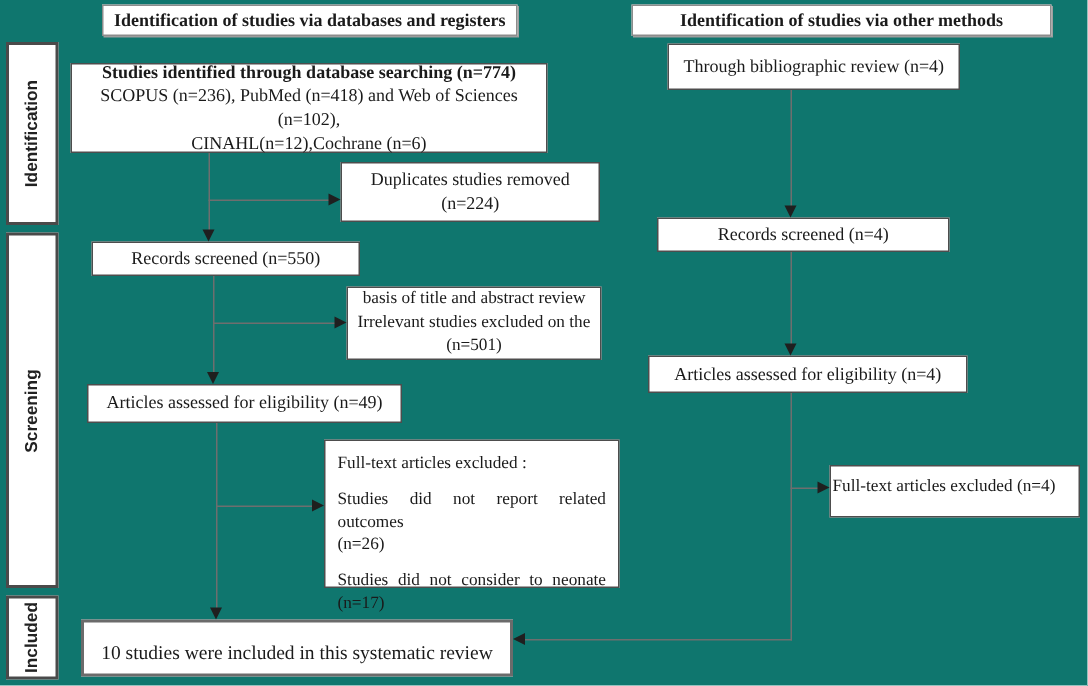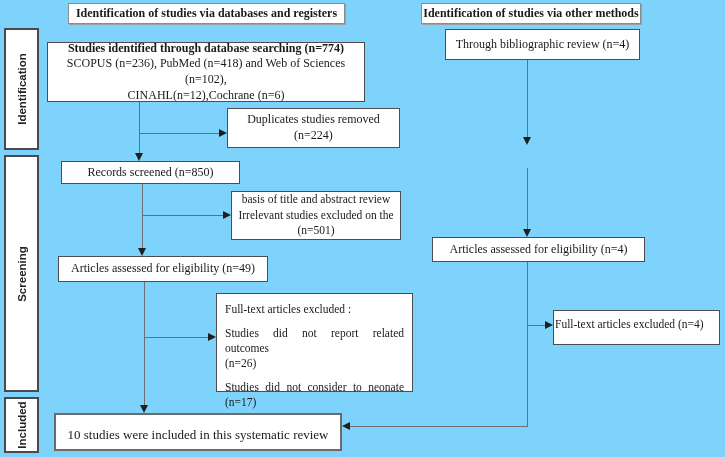--- a/index.html
+++ b/index.html
@@ -1,21 +1,21 @@
 <!DOCTYPE html>
 <html><head>
 <meta charset="utf-8">
 <style>
   * { margin: 0; padding: 0; box-sizing: border-box; }
   html, body { background: #ffffff; }
   .canvas {
     position: relative;
     width: 725px;
     height: 457px;
-    background: #7dd3fc;
+    background: #0f766e;
     font-family: "Liberation Serif", serif;
     color: #1a1a1a;
     overflow: hidden;
   }
   .box {
     position: absolute;
     background: #ffffff;
     border: 1px solid #4d4d4d;
     display: flex;
     align-items: center;
@@ -86,21 +86,21 @@
     border-bottom: 4px solid transparent;
     border-right: 8px solid #1f1f1f;
   }
 </style>
 </head>
 <body>
 
 <div class="canvas">
 
   <div class="header-box" style="left:68px; top:3px; width:277px; height:21px;">Identification of studies via databases and registers</div>
-  <div class="header-box" style="left:421px; top:3px; width:220px; height:21px;">Identification of studies via other methods</div>
+  <div class="header-box" style="left:421px; top:3px; width:280px; height:21px;">Identification of studies via other methods</div>
 
   <div class="side-box" style="top:28px; height:122px;">
     <span class="side-label">Identification</span>
   </div>
   <div class="side-box" style="top:155px; height:237px;">
     <span class="side-label">Screening</span>
   </div>
   <div class="side-box" style="top:397px; height:56px;">
     <span class="side-label">Included</span>
   </div>
@@ -109,21 +109,21 @@
     <div class="bold-line">Studies identified through database searching (n=774)</div>
     <div>SCOPUS (n=236), PubMed (n=418) and Web of Sciences (n=102),</div>
     <div>CINAHL(n=12),Cochrane (n=6)</div>
   </div>
 
   <div class="box col" style="left:227px; top:108px; width:173px; height:40px;">
     <div>Duplicates studies removed</div>
     <div>(n=224)</div>
   </div>
 
-  <div class="box" style="left:61px; top:161px; width:179px; height:23px;">Records screened (n=850)</div>
+  <div class="box" style="left:61px; top:161px; width:179px; height:23px;">Records screened (n=550)</div>
 
   <div class="box col" style="left:231px; top:191px; width:170px; height:49px; font-size:11.5px; line-height:1.35;">
     <div>basis of title and abstract review</div>
     <div>Irrelevant studies excluded on the</div>
     <div>(n=501)</div>
   </div>
 
   <div class="box" style="left:58px; top:256px; width:210px; height:26px;">Articles assessed for eligibility (n=49)</div>
 
   <div class="box col leftalign" style="left:216px; top:293px; width:197px; height:99px; font-size:11.5px; padding:8px; line-height:1.3;">
@@ -131,20 +131,21 @@
     <div class="justify-line">Studies did not report related outcomes</div>
     <div style="margin-bottom:9px;">(n=26)</div>
     <div class="justify-line">Studies did not consider to neonate</div>
     <div>(n=17)</div>
   </div>
 
   <div class="box" style="left:54px; top:413px; width:288px; height:38px; font-size:13px; border-width:2px; border-color:#6b6b6b; align-items:flex-start; padding-top:12px;">10 studies were included in this systematic review</div>
 
   <div class="box" style="left:445px; top:29px; width:195px; height:31px;">Through bibliographic review (n=4)</div>
 
+  <div class="box" style="left:438px; top:145px; width:195px; height:23px;">Records screened (n=4)</div>
 
   <div class="box" style="left:432px; top:237px; width:213px; height:25px;">Articles assessed for eligibility (n=4)</div>
 
   <div class="box leftalign" style="left:553px; top:310px; width:167px; height:35px; font-size:11.5px; padding:6px 4px 0 1px;">Full-text articles excluded (n=4)</div>
 
   <div class="vline" style="left:139px; top:102px; height:52px;"></div>
   <div class="arrow-down" style="left:135px; top:153px;"></div>
 
   <div class="hline" style="left:139px; top:133px; width:81px;"></div>
   <div class="arrow-right" style="left:219px; top:129px;"></div>

